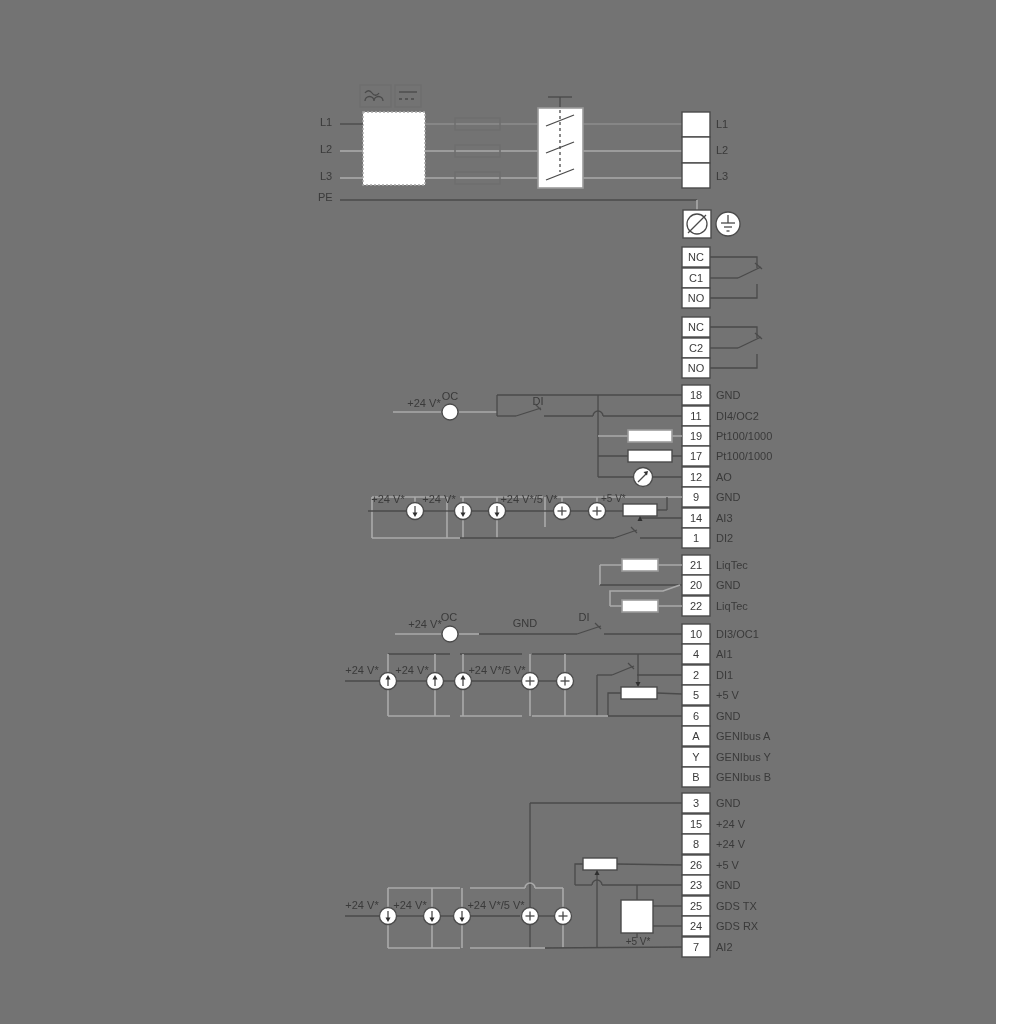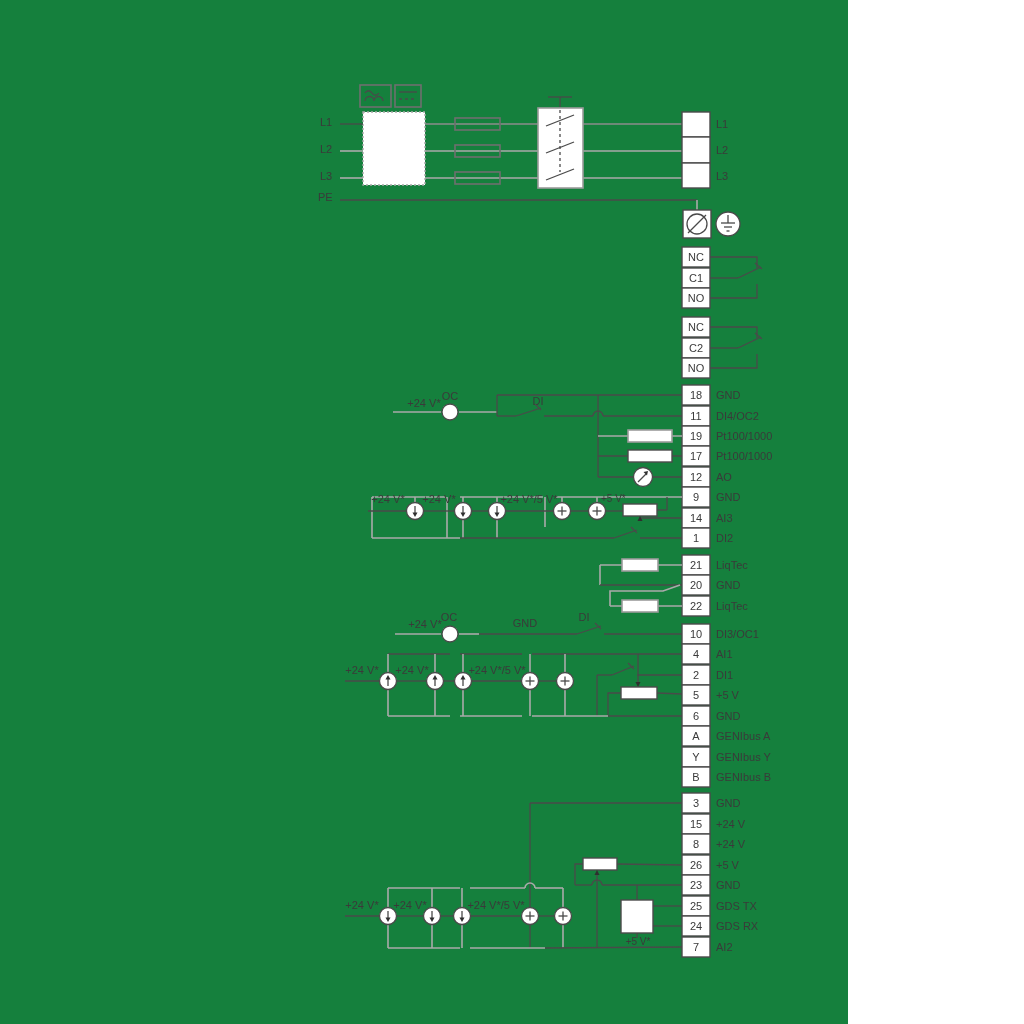--- a/index.html
+++ b/index.html
@@ -1,16 +1,16 @@
 <!DOCTYPE html>
 <html><head>
 <meta charset="utf-8">
 <style>
   html,body{margin:0;padding:0;background:#ffffff;}
-  .stage{position:relative;width:848px;height:1024px;background:#15803d;overflow:hidden;}
+  .stage{position:relative;width:996px;height:1024px;background:#737373;overflow:hidden;}
   svg{display:block;}
   .t{font-family:"Liberation Sans",sans-serif;font-size:11px;fill:#3a3a3a;}
   .tm{text-anchor:middle;}
   .ts{font-size:10px;}
   .wd{stroke:#4a4a4a;fill:none;stroke-width:1.3;}
   .wg{stroke:#aaaaaa;fill:none;stroke-width:1.6;}
   .wl{stroke:#8d8d8d;fill:none;stroke-width:1.4;}
   .bx{fill:#ffffff;stroke:#4a4a4a;stroke-width:1.4;}
   .bxg{fill:#ffffff;stroke:#9b9b9b;stroke-width:1.6;}
   .bxo{fill:none;stroke:#6f6f6f;stroke-width:1.6;}

